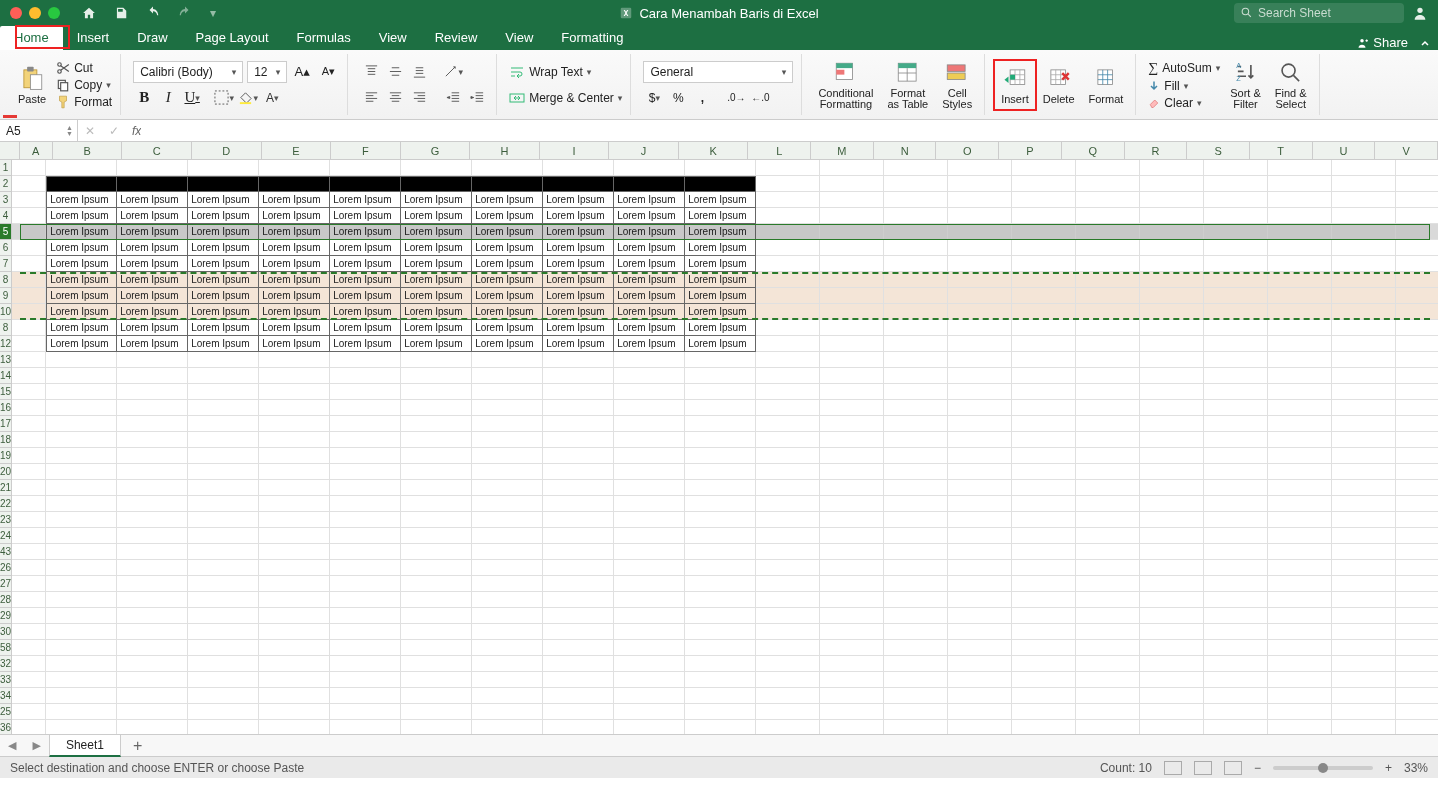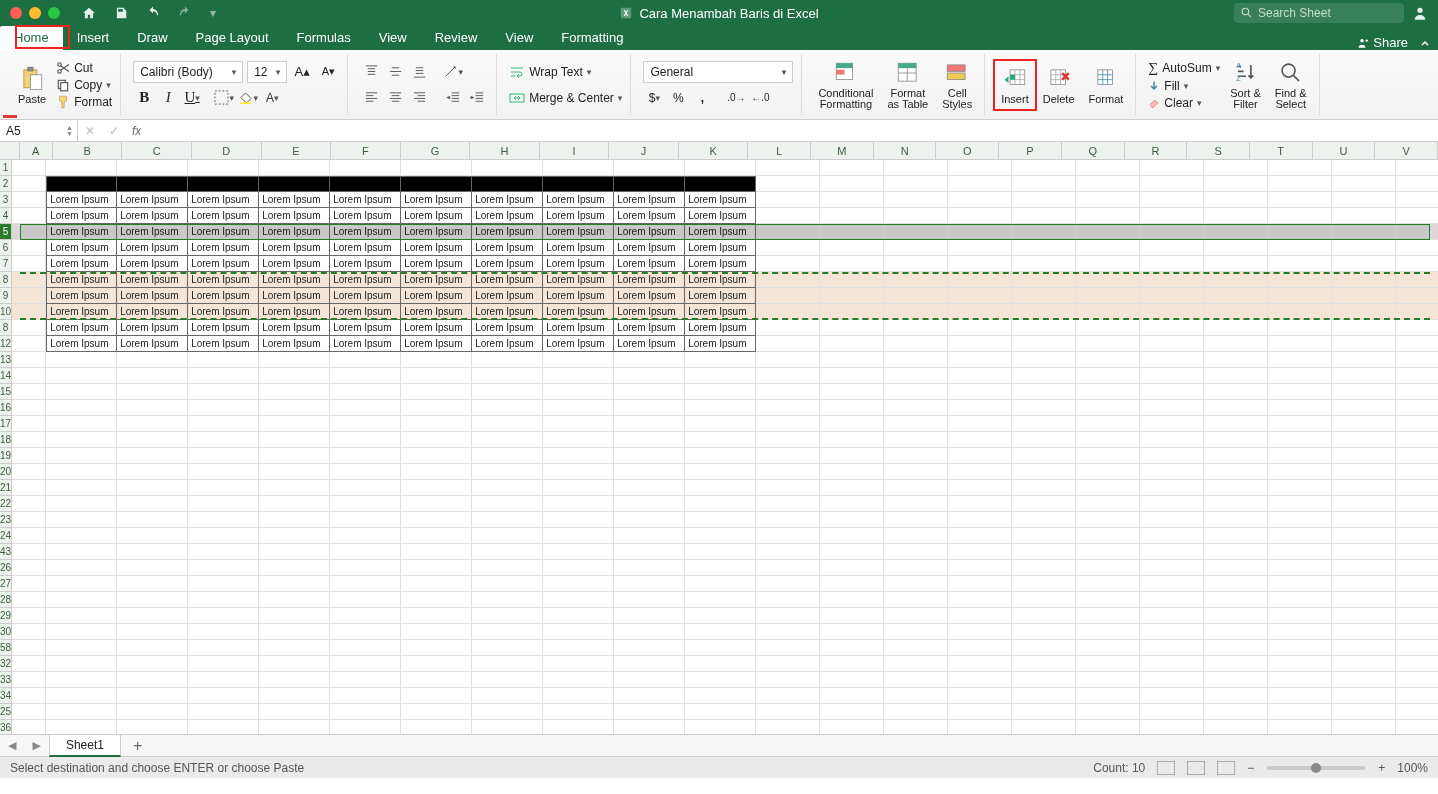--- a/index.html
+++ b/index.html
@@ -1364,15 +1364,15 @@
   <div class="status-right">
     <span>Count: 10</span>
     <div class="view-btn"></div>
     <div class="view-btn"></div>
     <div class="view-btn"></div>
     <span>−</span>
     <div class="zoom-slider">
         <div class="zoom-thumb"></div>
       </div>
     <span>+</span>
-    <span>100%</span>
+    <span>33%</span>
   </div>
 </div>
 
 </body></html>

